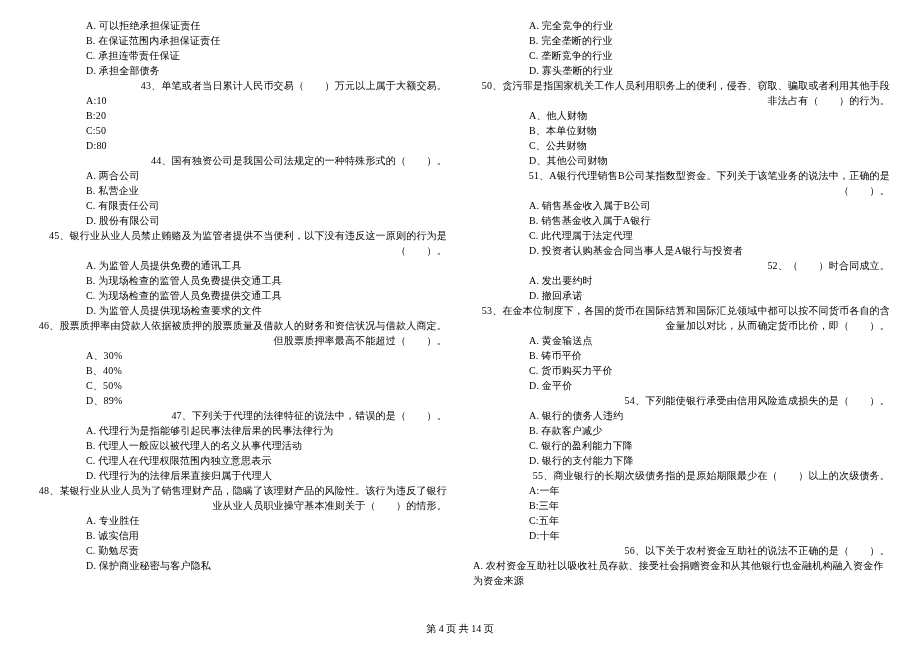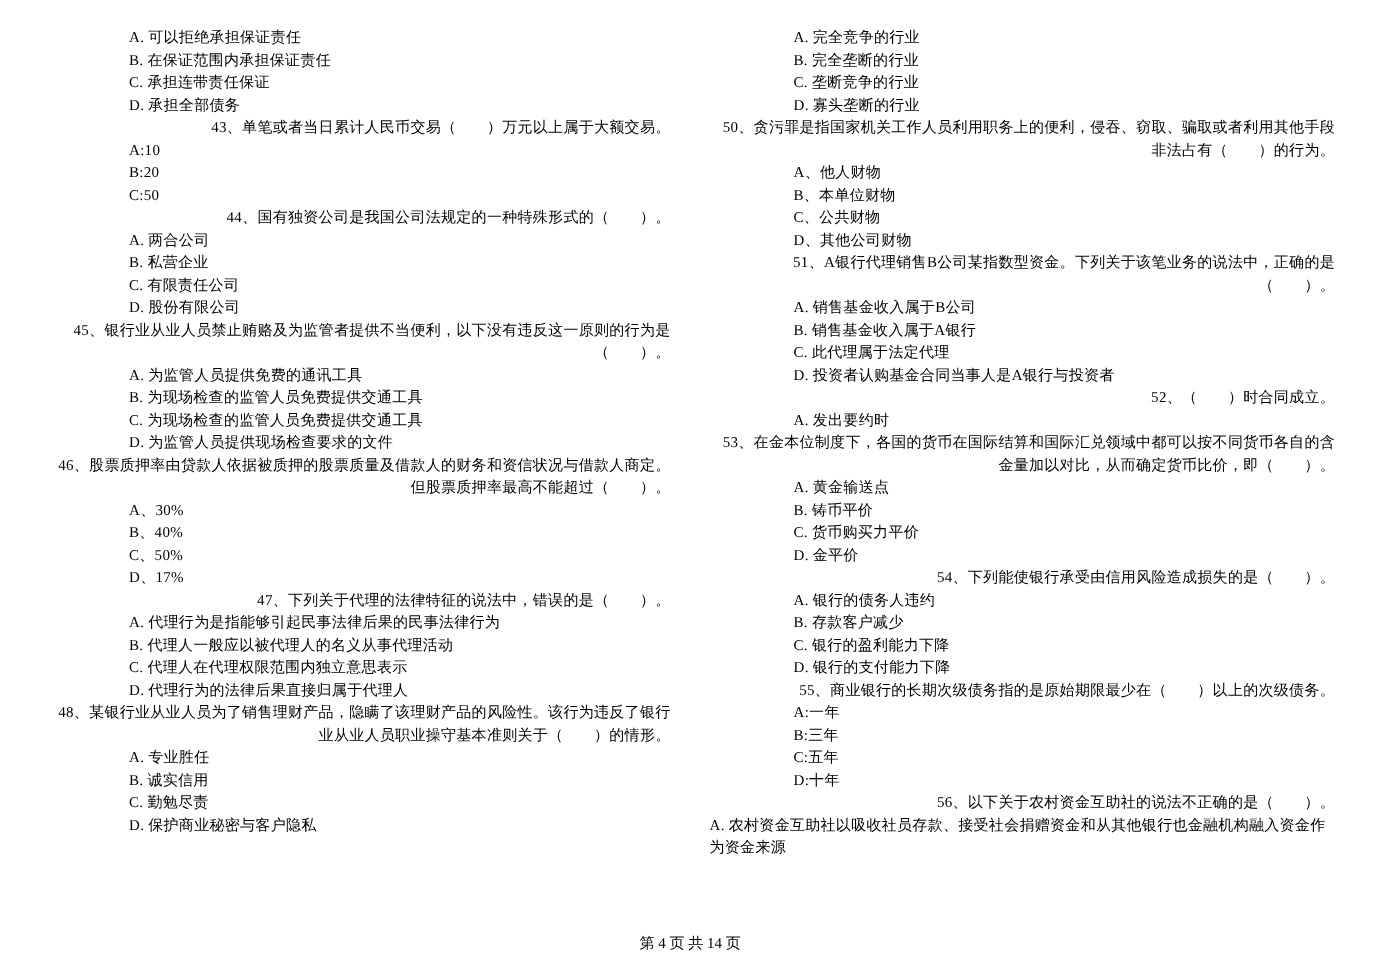--- a/index.html
+++ b/index.html
@@ -56,38 +56,39 @@
   <div class="col">
     <div class="opt">A. 可以拒绝承担保证责任</div>
     <div class="opt">B. 在保证范围内承担保证责任</div>
     <div class="opt">C. 承担连带责任保证</div>
     <div class="opt">D. 承担全部债务</div>
 
     <div class="q">43、单笔或者当日累计人民币交易（　　）万元以上属于大额交易。</div>
     <div class="opt">A:10</div>
     <div class="opt">B:20</div>
     <div class="opt">C:50</div>
+    <div class="opt">D:80</div>
 
     <div class="q">44、国有独资公司是我国公司法规定的一种特殊形式的（　　）。</div>
     <div class="opt">A. 两合公司</div>
     <div class="opt">B. 私营企业</div>
     <div class="opt">C. 有限责任公司</div>
     <div class="opt">D. 股份有限公司</div>
 
     <div class="q">45、银行业从业人员禁止贿赂及为监管者提供不当便利，以下没有违反这一原则的行为是（　　）。</div>
     <div class="opt">A. 为监管人员提供免费的通讯工具</div>
     <div class="opt">B. 为现场检查的监管人员免费提供交通工具</div>
     <div class="opt">C. 为现场检查的监管人员免费提供交通工具</div>
     <div class="opt">D. 为监管人员提供现场检查要求的文件</div>
 
     <div class="q">46、股票质押率由贷款人依据被质押的股票质量及借款人的财务和资信状况与借款人商定。但股票质押率最高不能超过（　　）。</div>
     <div class="opt">A、30%</div>
     <div class="opt">B、40%</div>
     <div class="opt">C、50%</div>
-    <div class="opt">D、17%</div>
+    <div class="opt">D、89%</div>
 
     <div class="q">47、下列关于代理的法律特征的说法中，错误的是（　　）。</div>
     <div class="opt">A. 代理行为是指能够引起民事法律后果的民事法律行为</div>
     <div class="opt">B. 代理人一般应以被代理人的名义从事代理活动</div>
     <div class="opt">C. 代理人在代理权限范围内独立意思表示</div>
     <div class="opt">D. 代理行为的法律后果直接归属于代理人</div>
 
     <div class="q">48、某银行业从业人员为了销售理财产品，隐瞒了该理财产品的风险性。该行为违反了银行业从业人员职业操守基本准则关于（　　）的情形。</div>
     <div class="opt">A. 专业胜任</div>
     <div class="opt">B. 诚实信用</div>
@@ -109,20 +110,21 @@
     <div class="opt">D、其他公司财物</div>
 
     <div class="q">51、A银行代理销售B公司某指数型资金。下列关于该笔业务的说法中，正确的是（　　）。</div>
     <div class="opt">A. 销售基金收入属于B公司</div>
     <div class="opt">B. 销售基金收入属于A银行</div>
     <div class="opt">C. 此代理属于法定代理</div>
     <div class="opt">D. 投资者认购基金合同当事人是A银行与投资者</div>
 
     <div class="q">52、（　　）时合同成立。</div>
     <div class="opt">A. 发出要约时</div>
+    <div class="opt">D. 撤回承诺</div>
 
     <div class="q">53、在金本位制度下，各国的货币在国际结算和国际汇兑领域中都可以按不同货币各自的含金量加以对比，从而确定货币比价，即（　　）。</div>
     <div class="opt">A. 黄金输送点</div>
     <div class="opt">B. 铸币平价</div>
     <div class="opt">C. 货币购买力平价</div>
     <div class="opt">D. 金平价</div>
 
     <div class="q">54、下列能使银行承受由信用风险造成损失的是（　　）。</div>
     <div class="opt">A. 银行的债务人违约</div>
     <div class="opt">B. 存款客户减少</div>

